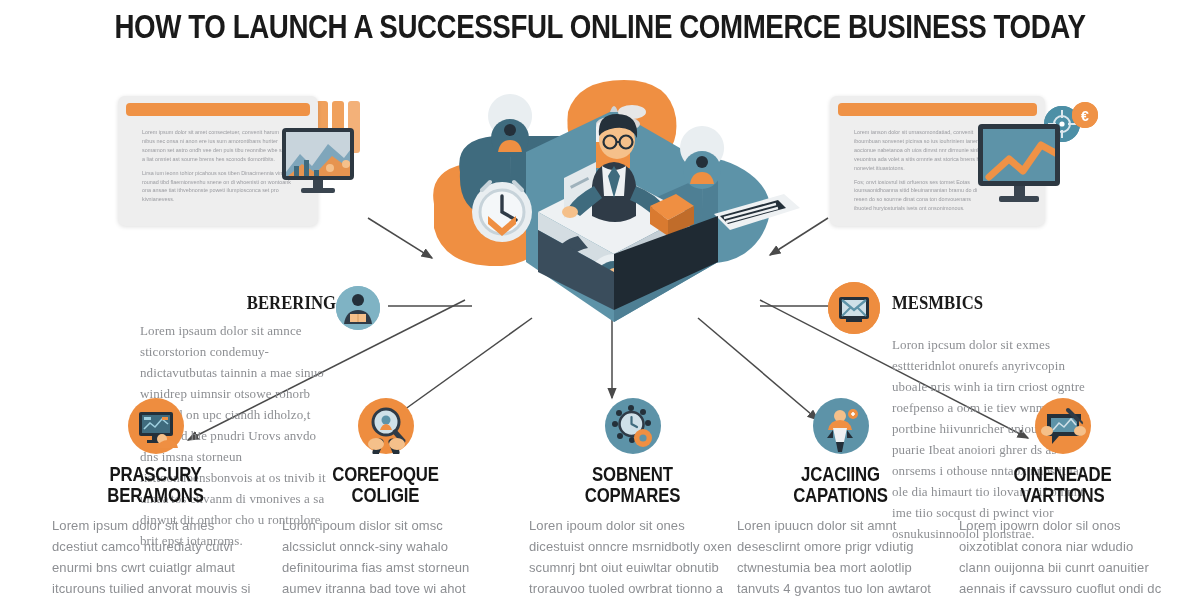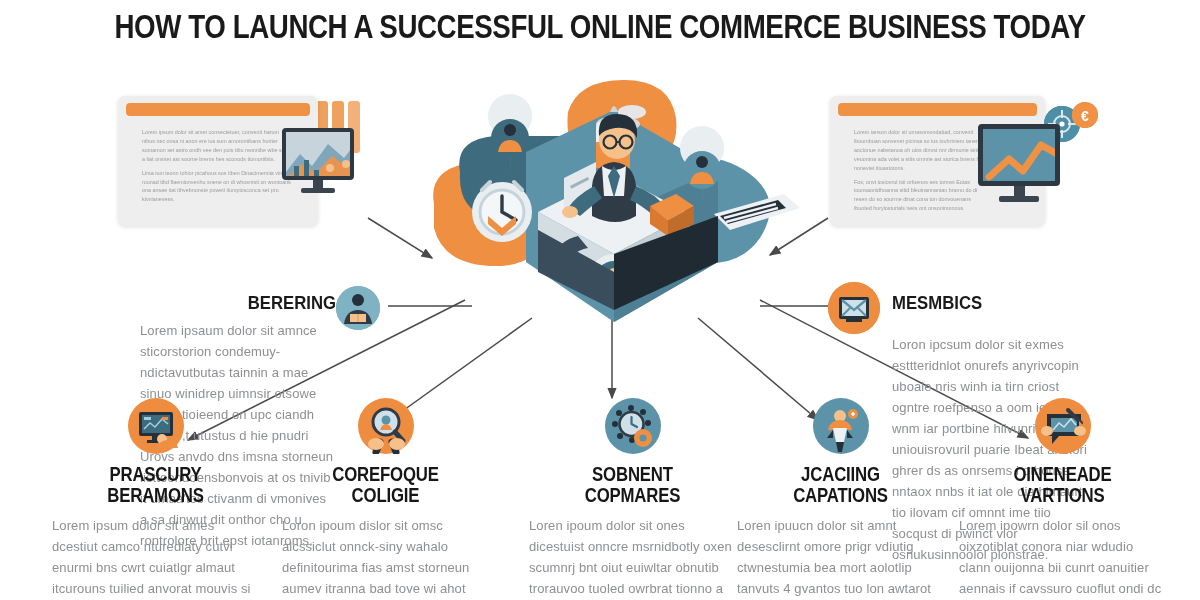--- a/index.html
+++ b/index.html
@@ -96,21 +96,21 @@
 
   
   .badge { position:absolute; border-radius:50%; }
   #badge-teal  { left: 1044px; top: 106px; width: 36px; height: 36px; background:#4c8fa6; }
   #badge-orange{ left: 1072px; top: 102px; width: 26px; height: 26px; background:#ef9246; }
 
   
   #center { position: absolute; left: 418px; top: 66px; width: 390px; height: 260px; }
 
   
-  .mid-block { position: absolute; }
+  .mid-block { position: absolute; font-family: Liberation Serif, serif; }
   .mid-title {
     font-weight: 700; font-size: 19px; color: #1a1a1a;
     letter-spacing: 0px; transform: scaleX(0.88);
     transform-origin: left center; white-space: nowrap;
   }
   #mid-left  { left: 140px; top: 292px; width: 196px; }
   #mid-left .mid-title { text-align: right; transform-origin: right center; }
   #mid-right { left: 892px; top: 292px; width: 196px; }
 
   .mid-icon { position: absolute; border-radius: 50%; }

